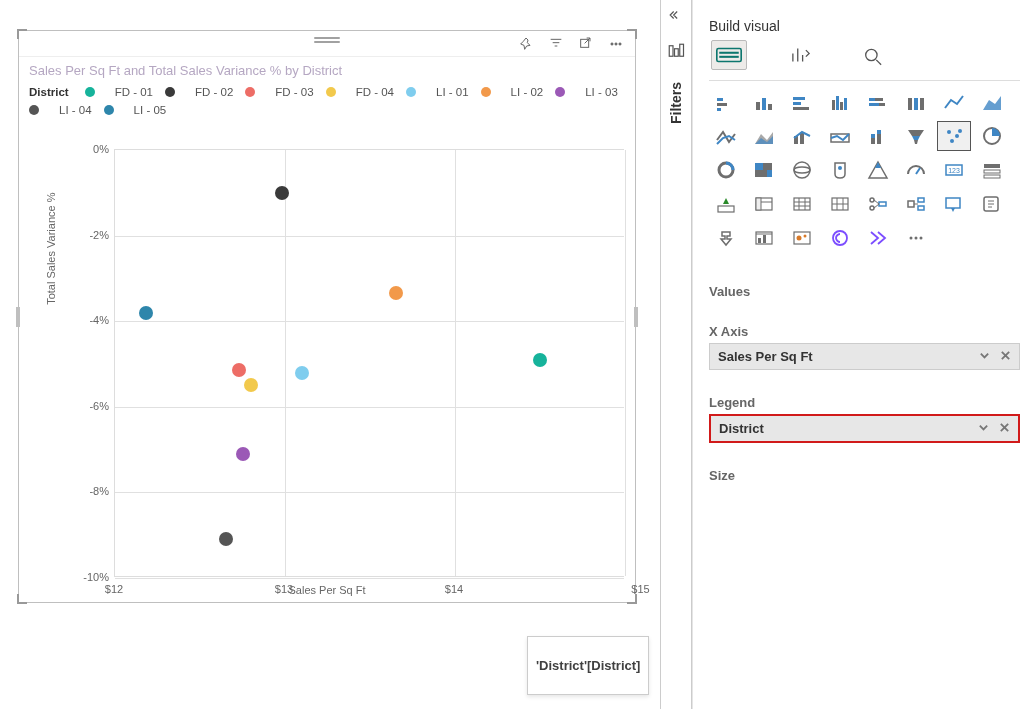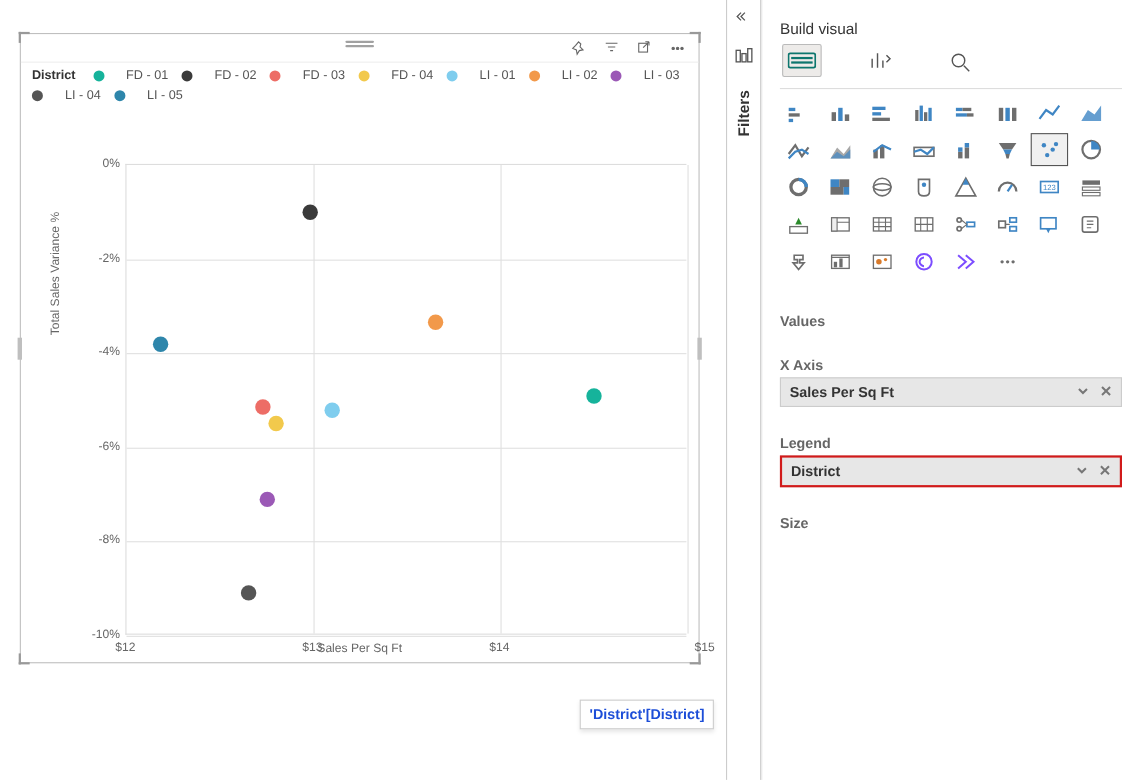--- a/index.html
+++ b/index.html
@@ -78,21 +78,21 @@
   .br { right:-2px; bottom:-2px;} .br::before{width:10px;height:2px;bottom:0;right:0;} .br::after{width:2px;height:10px;bottom:0;right:0;}
   .side-handle {
     position: absolute; width: 4px; height: 20px; background: #bfbfbf;
   }
   .side-left { left:-3px; top: 50%; transform: translateY(-50%); }
   .side-right { right:-3px; top:50%; transform: translateY(-50%); }
 
   
   .drag-tooltip {
     position: absolute; left: 527px; top: 636px;
-    background: #fff; border: 1px solid #ccc; color: #1d4ed8; padding: 5px 8px;
+    background: #fff; border: 1px solid #ccc; color: #404040; padding: 21px 8px;
     font-weight: 600; font-size: 13px; box-shadow: 0 2px 4px rgba(0,0,0,.1);
     white-space: nowrap;
   }
 
   
   .filters-rail {
     position: absolute; left: 660px; top: 0; width: 32px; height: 100%;
     border-left: 1px solid #ccc; border-right: 1px solid #ccc;
     display: flex; flex-direction: column; align-items: center; padding-top: 6px; gap: 18px;
     background: #fff;
@@ -186,20 +186,21 @@
     </div>
     <div class="header-icon">
       <svg viewBox="0 0 24 24">
           <circle cx="6" cy="12" r="1.6" fill="currentColor"></circle>
           <circle cx="12" cy="12" r="1.6" fill="currentColor"></circle>
           <circle cx="18" cy="12" r="1.6" fill="currentColor"></circle>
         </svg>
     </div>
   </div>
 
+  <div class="chart-title">Sales Per Sq Ft and Total Sales Variance % by District</div>
 
   <div class="legend">
     <span class="legend-title">District</span>
 
   <span class="legend-item">
         <span class="legend-dot" style="background: rgb(22, 179, 155);"></span>
         <span>FD - 01</span>
       </span>
       <span class="legend-item">
         <span class="legend-dot" style="background: rgb(58, 58, 58);"></span>

